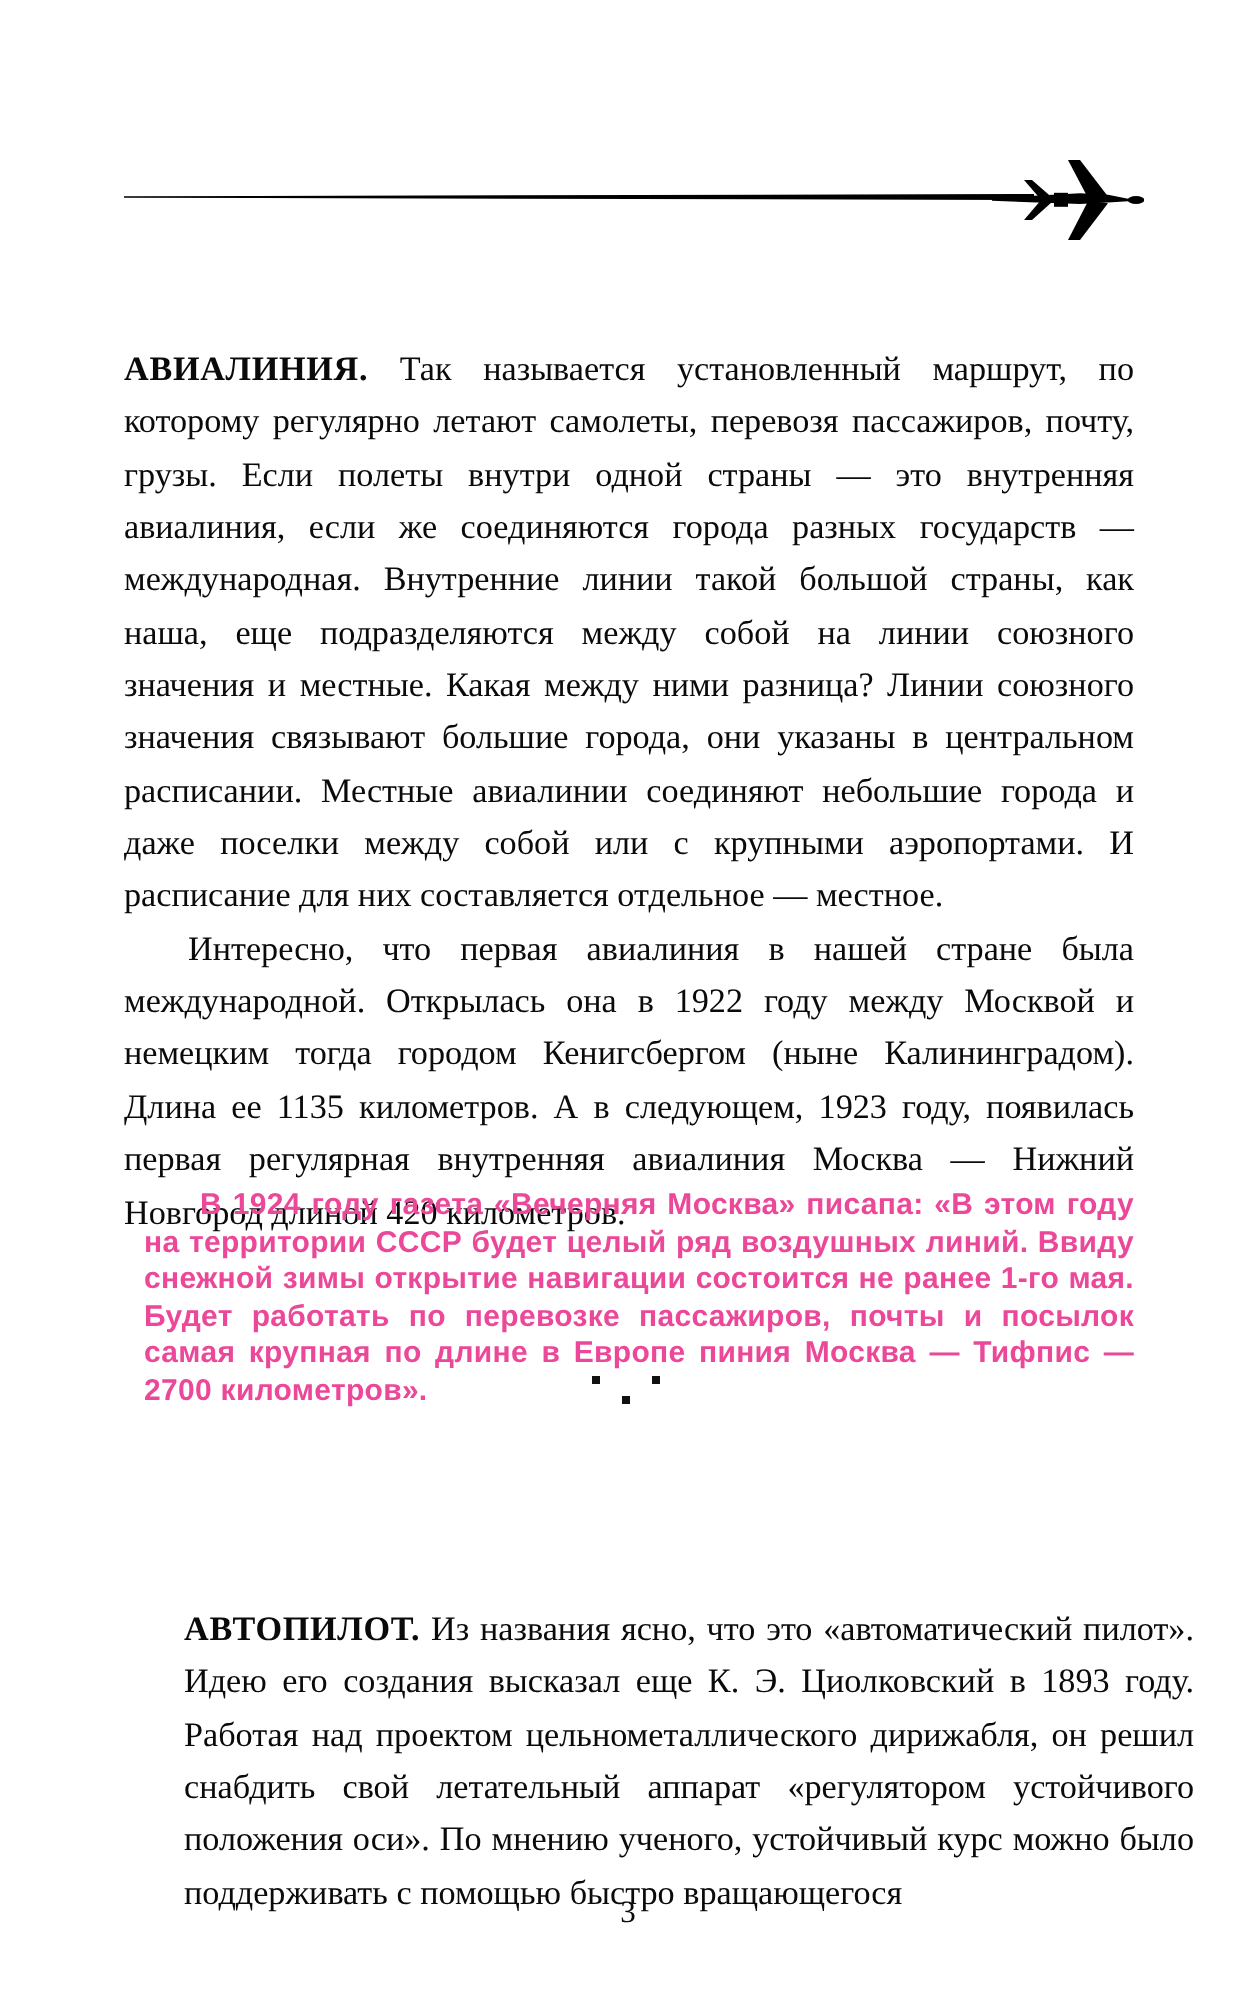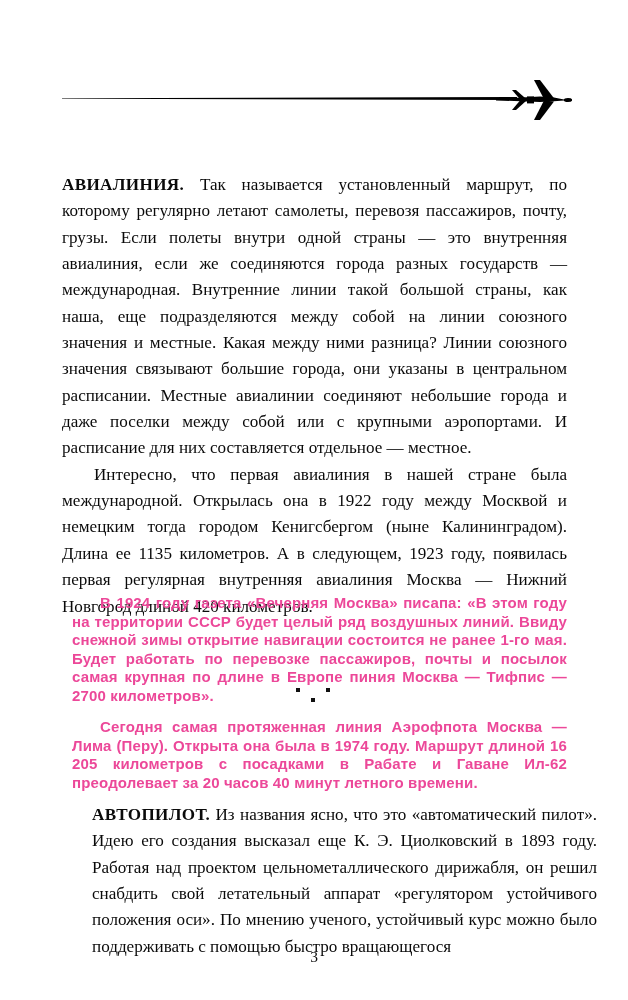--- a/index.html
+++ b/index.html
@@ -156,23 +156,20 @@
   <div class="note" id="note-1924">
     <p>В 1924 году газета «Вечерняя Москва» писапа: «В этом году на территории СССР будет целый ряд воздушных линий. Ввиду снежной зимы открытие навигации состоится не ранее 1-го мая. Будет работать по перевозке пассажиров, почты и посылок самая крупная по длине в Европе пиния Москва — Тифпис — 2700 километров».</p>
   </div>
 
   <div class="asterism">
     <span class="dot left"></span>
     <span class="dot right"></span>
     <span class="dot mid"></span>
   </div>
 
-  <div class="note" id="note-today">
-    <p>Сегодня самая протяженная линия Аэрофпота Москва — Лима (Перу). Открыта она была в 1974 году. Маршрут длиной 16 205 километров с посадками в Рабате и Гаване Ил-62 преодолевает за 20 часов 40 минут летного времени.</p>
-  </div>
 
   <div class="entry" id="entry-avtopilot">
     <p class="first"><span class="term">АВТОПИЛОТ.</span> <span>Из названия ясно, что это «автоматический пилот». Идею его создания высказал еще К. Э. Циолковский в 1893 году. Работая над проектом цельнометаллического дирижабля, он решил снабдить свой летательный аппарат «регулятором устойчивого положения оси». По мнению ученого, устойчивый курс можно было поддерживать с помощью быстро вращающегося</span></p>
   </div>
 
   <div class="folio">3</div>
 
 </div>
 
 </body></html>

